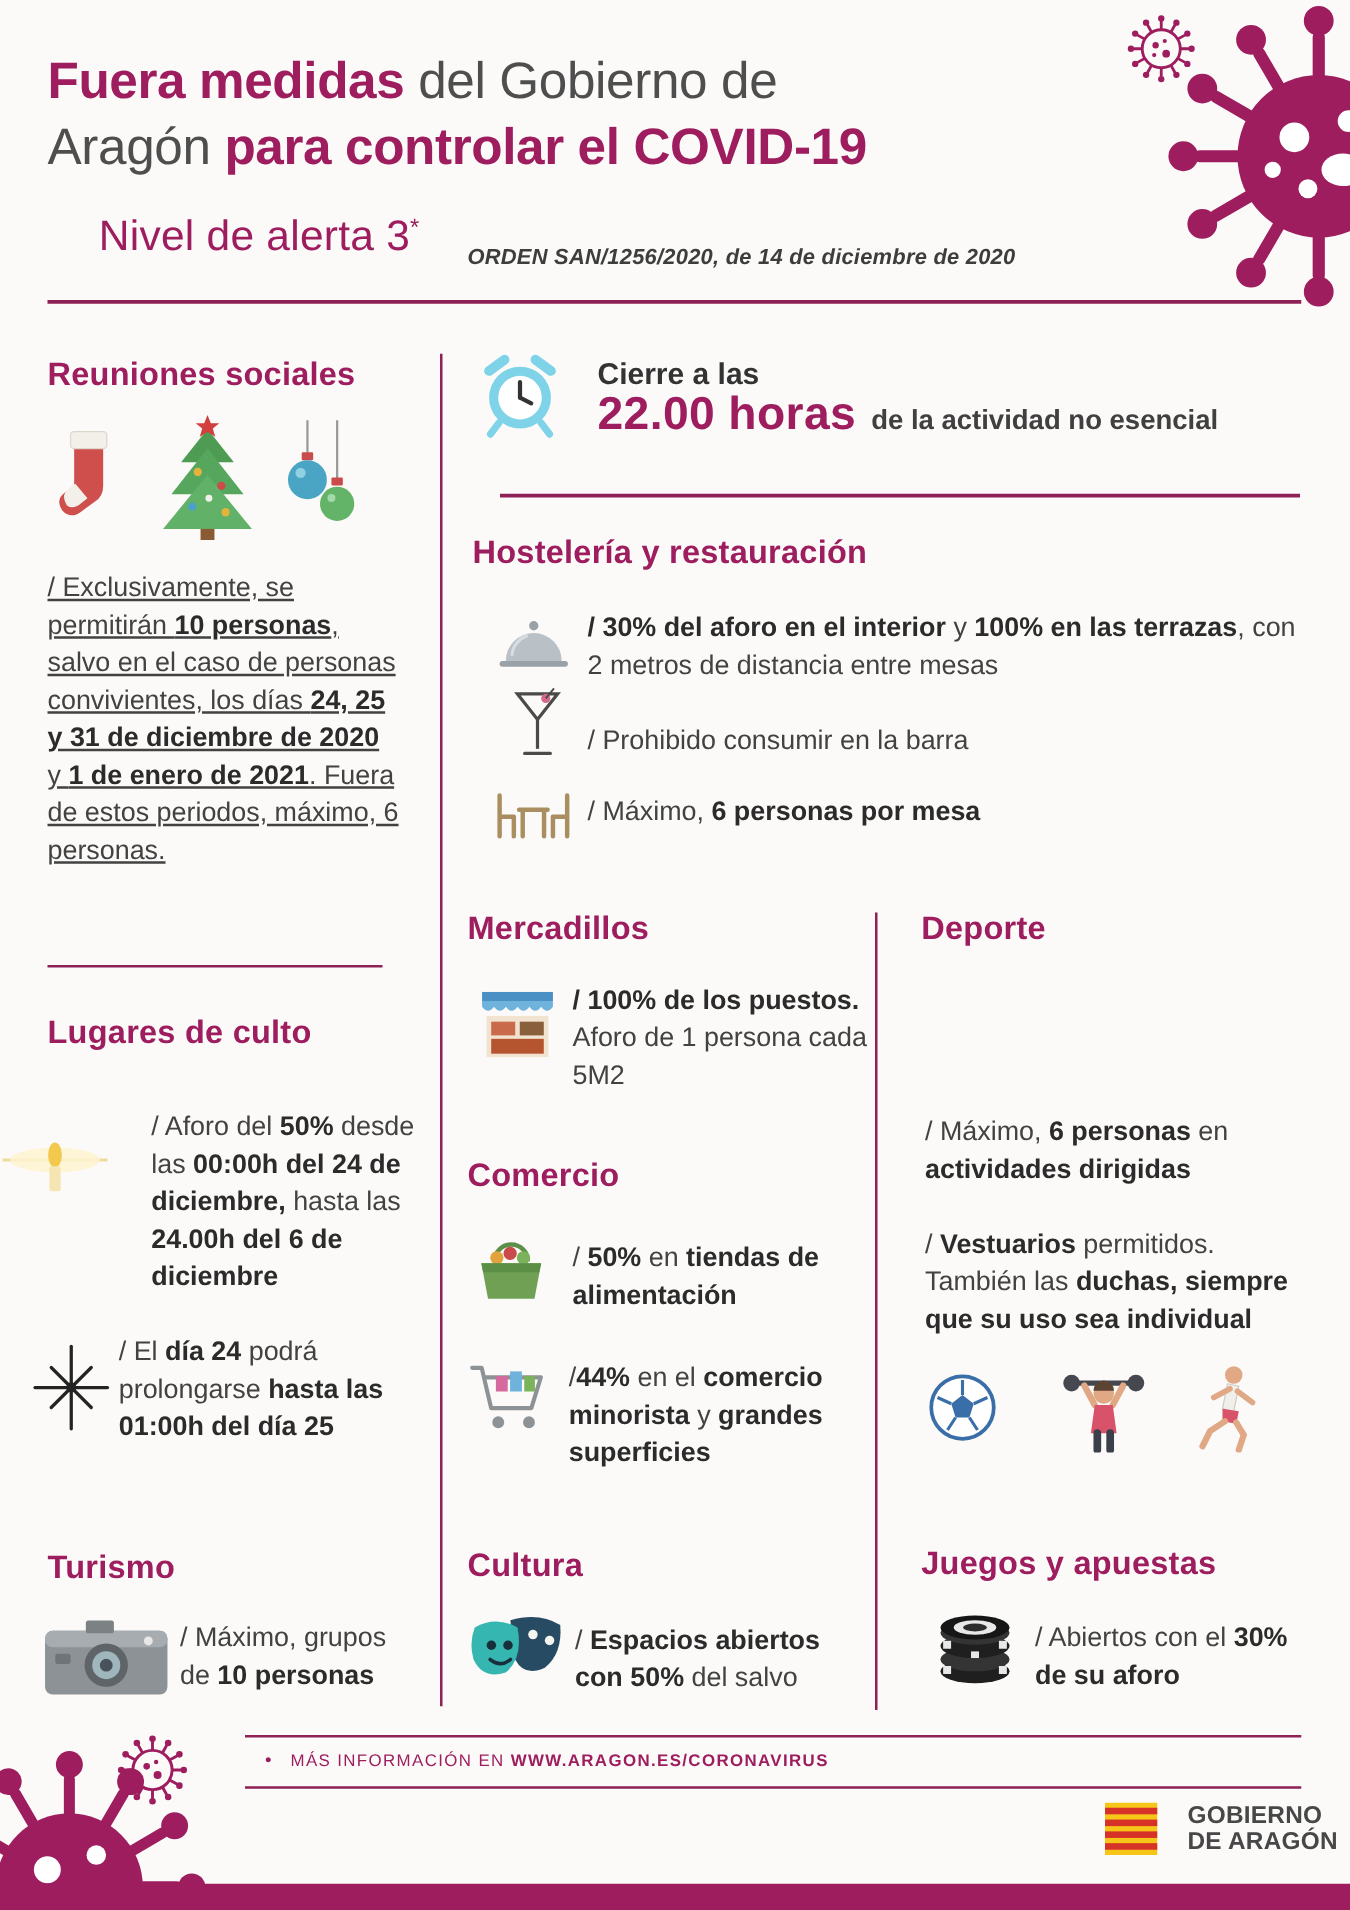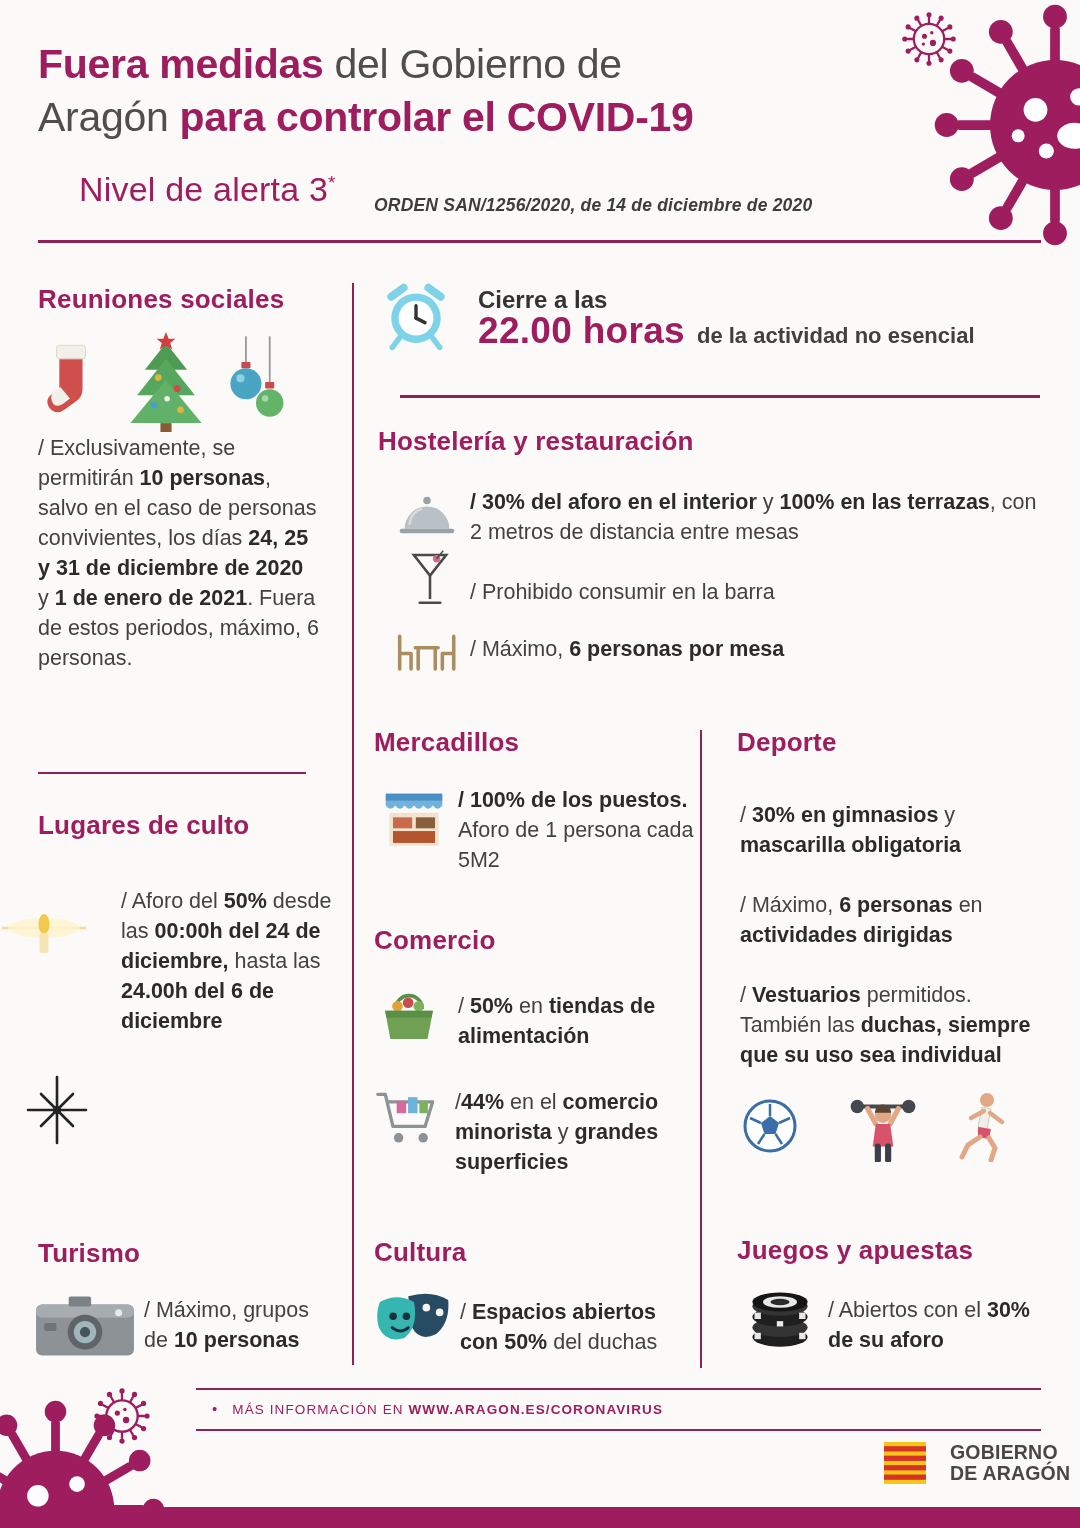--- a/index.html
+++ b/index.html
@@ -168,21 +168,21 @@
     <line x1="24" y1="0" x2="24" y2="30" stroke="#9a9a9a" stroke-width="2"></line>
     <line x1="50" y1="0" x2="50" y2="52" stroke="#9a9a9a" stroke-width="2"></line>
     <rect x="19" y="28" width="10" height="7" rx="1" fill="#c94b4b"></rect>
     <circle cx="24" cy="52" r="17" fill="#4aa5c4"></circle>
     <circle cx="18" cy="46" r="4.5" fill="#8fd0e3"></circle>
     <rect x="45" y="50" width="10" height="7" rx="1" fill="#c94b4b"></rect>
     <circle cx="50" cy="73" r="15" fill="#63b369"></circle>
     <circle cx="45" cy="68" r="3.5" fill="#a4d8a8"></circle>
   </svg>
 
-  <div class="abs body-text" style="left:38px; top:433px; width:282px;"><span>/ Exclusivamente, se permitirán </span><span class="b">10 personas</span><span>, salvo en el caso de personas convivientes, los días </span><span class="b">24, 25 y 31 de diciembre de 2020</span><span> y </span><span class="b">1 de enero de 2021</span><span>. Fuera de estos periodos, máximo, 6 personas.</span></div>
+  <div class="abs body-text" style="left:38px; top:455px; width:282px;text-decoration:underline;"><span>/ Exclusivamente, se permitirán </span><span class="b">10 personas</span><span>, salvo en el caso de personas convivientes, los días </span><span class="b">24, 25 y 31 de diciembre de 2020</span><span> y </span><span class="b">1 de enero de 2021</span><span>. Fuera de estos periodos, máximo, 6 personas.</span></div>
 
   <div class="abs rule-thin" style="left:38px; top:772px; width:268px;"></div>
 
   <div class="abs sec-heading" style="left:38px; top:810px;">Lugares de culto</div>
 
   <svg class="abs" style="left:0px; top:900px;" width="88" height="62" viewBox="0 0 88 62">
     <line x1="2" y1="28" x2="86" y2="28" stroke="#f0dc9a" stroke-width="2.5"></line>
     <ellipse cx="44" cy="28" rx="36" ry="10" fill="#fdf3d0" opacity="0.85"></ellipse>
     <ellipse cx="44" cy="24" rx="5.5" ry="10" fill="#f2c94c"></ellipse>
     <rect x="39.5" y="33" width="9" height="20" rx="2" fill="#f4e5b2"></rect>
@@ -191,20 +191,21 @@
 
   <svg class="abs" style="left:22px; top:1075px;" width="70" height="70" viewBox="0 0 70 70">
     <g stroke="#232323" stroke-width="2.6" stroke-linecap="round">
       <line x1="35" y1="2" x2="35" y2="68"></line>
       <line x1="6" y1="35" x2="64" y2="35"></line>
       <line x1="19" y1="19" x2="51" y2="51"></line>
       <line x1="51" y1="19" x2="19" y2="51"></line>
     </g>
     <circle cx="35" cy="35" r="4" fill="#232323"></circle>
   </svg>
+  <div class="abs body-text" style="left:95px; top:1066px; width:238px;"><span>/ El </span><span class="b">día 24</span><span> podrá prolongarse </span><span class="b">hasta las 01:00h del día 25</span></div>
 
   <div class="abs sec-heading" style="left:38px; top:1238px;">Turismo</div>
 
   <svg class="abs" style="left:34px; top:1290px;" width="102" height="72" viewBox="0 0 100 70">
     <rect x="2" y="14" width="96" height="50" rx="6" fill="#8d9296"></rect>
     <rect x="2" y="14" width="96" height="13" rx="6" fill="#a7acb0"></rect>
     <rect x="34" y="6" width="22" height="10" rx="2" fill="#7c8184"></rect>
     <circle cx="50" cy="41" r="17" fill="#5f6468"></circle>
     <circle cx="50" cy="41" r="11" fill="#9fb6bd"></circle>
     <circle cx="50" cy="41" r="5" fill="#47525a"></circle>
@@ -287,21 +288,20 @@
     <rect x="24" y="15" width="10" height="13" fill="#d66a9f"></rect>
     <rect x="36" y="11" width="10" height="17" fill="#6fb3dd"></rect>
     <rect x="48" y="15" width="9" height="13" fill="#7ab35a"></rect>
     <circle cx="26" cy="54" r="5" fill="#8d9296"></circle>
     <circle cx="52" cy="54" r="5" fill="#8d9296"></circle>
   </svg>
   <div class="abs body-text" style="left:455px; top:1087px; width:250px;"><span>/</span><span class="b">44%</span><span> en el </span><span class="b">comercio minorista</span><span> y </span><span class="b">grandes superficies</span></div>
 
   <div class="abs sec-heading" style="left:737px; top:727px;">Deporte</div>
 
-  <div class="abs body-text" style="left:740px; top:800px; width:300px;"><span>/ </span><span class="b">30% en gimnasios</span><span> y </span><span class="b">mascarilla obligatoria</span></div>
   <div class="abs body-text" style="left:740px; top:890px; width:300px;"><span>/ Máximo, </span><span class="b">6 personas</span><span> en </span><span class="b">actividades dirigidas</span></div>
   <div class="abs body-text" style="left:740px; top:980px; width:305px;"><span>/ </span><span class="b">Vestuarios</span><span> permitidos. También las </span><span class="b">duchas, siempre que su uso sea individual</span></div>
 
   <svg class="abs" style="left:742px; top:1098px;" width="56" height="56" viewBox="0 0 56 56">
     <circle cx="28" cy="28" r="25" fill="#ffffff" stroke="#3a6ea8" stroke-width="3"></circle>
     <polygon points="28,18 37,25 33.5,36 22.5,36 19,25" fill="#3a6ea8"></polygon>
     <g stroke="#3a6ea8" stroke-width="2.5">
       <line x1="28" y1="18" x2="28" y2="6"></line>
       <line x1="37" y1="25" x2="48" y2="20"></line>
       <line x1="33.5" y1="36" x2="40" y2="46"></line>
@@ -333,21 +333,21 @@
 
   <svg class="abs" style="left:376px; top:1290px;" width="76" height="60" viewBox="0 0 80 62">
     <path d="M34 6 q24 -7 42 4 q2 24 -13 36 q-17 8 -25 -7 z" fill="#274b63"></path>
     <circle cx="53" cy="18" r="4" fill="#f5f5f0"></circle>
     <circle cx="67" cy="23" r="4" fill="#f5f5f0"></circle>
     <path d="M4 12 q18 -10 36 0 q5 26 -10 38 q-19 6 -27 -11 q-4 -14 1 -27 z" fill="#35b6b0"></path>
     <circle cx="18" cy="27" r="4" fill="#17303c"></circle>
     <circle cx="32" cy="27" r="4" fill="#17303c"></circle>
     <path d="M17 39 q9 7 17 0" stroke="#17303c" stroke-width="3" fill="none" stroke-linecap="round"></path>
   </svg>
-  <div class="abs body-text" style="left:460px; top:1297px; width:240px;"><span>/ </span><span class="b">Espacios abiertos con 50%</span><span> del duchas</span></div>
+  <div class="abs body-text" style="left:460px; top:1297px; width:240px;"><span>/ </span><span class="b">Espacios abiertos con 50%</span><span> del salvo</span></div>
 
   <div class="abs sec-heading" style="left:737px; top:1235px;">Juegos y apuestas</div>
 
   <svg class="abs" style="left:746px; top:1288px;" width="68" height="62" viewBox="0 0 64 58">
     <ellipse cx="32" cy="46" rx="26" ry="9" fill="#1f1f1f"></ellipse>
     <ellipse cx="32" cy="37" rx="26" ry="9" fill="#343434"></ellipse>
     <ellipse cx="32" cy="27" rx="26" ry="9" fill="#1f1f1f"></ellipse>
     <ellipse cx="32" cy="17" rx="26" ry="9" fill="#343434"></ellipse>
     <ellipse cx="32" cy="13" rx="26" ry="9" fill="#161616"></ellipse>
     <ellipse cx="32" cy="13" rx="16" ry="5.5" fill="#e8e8e8"></ellipse>

